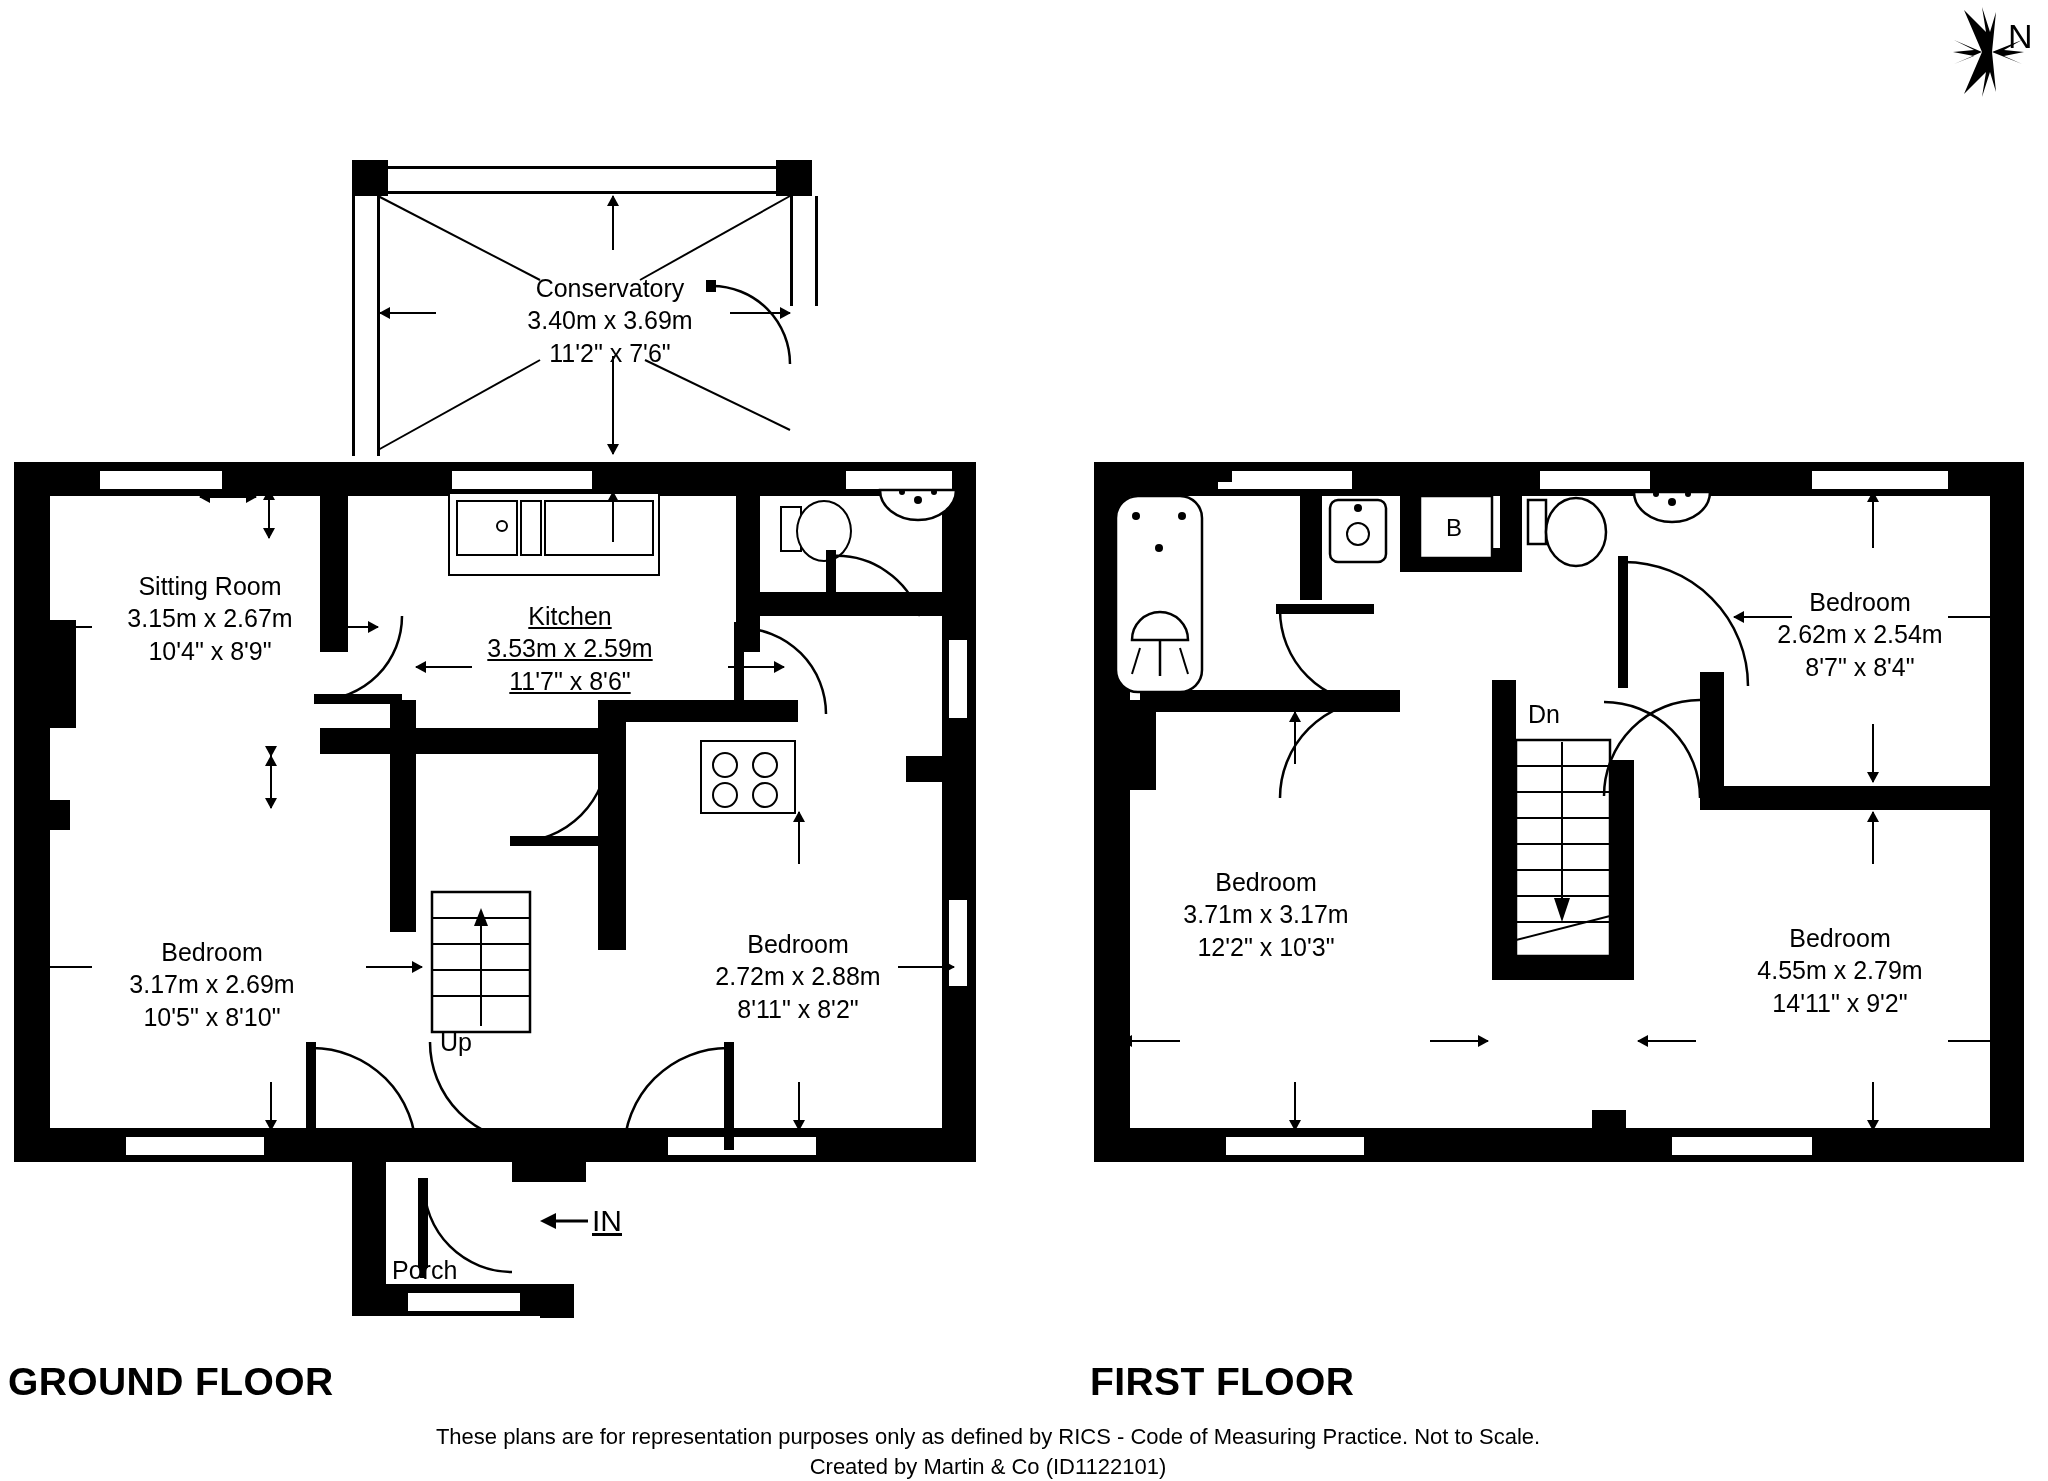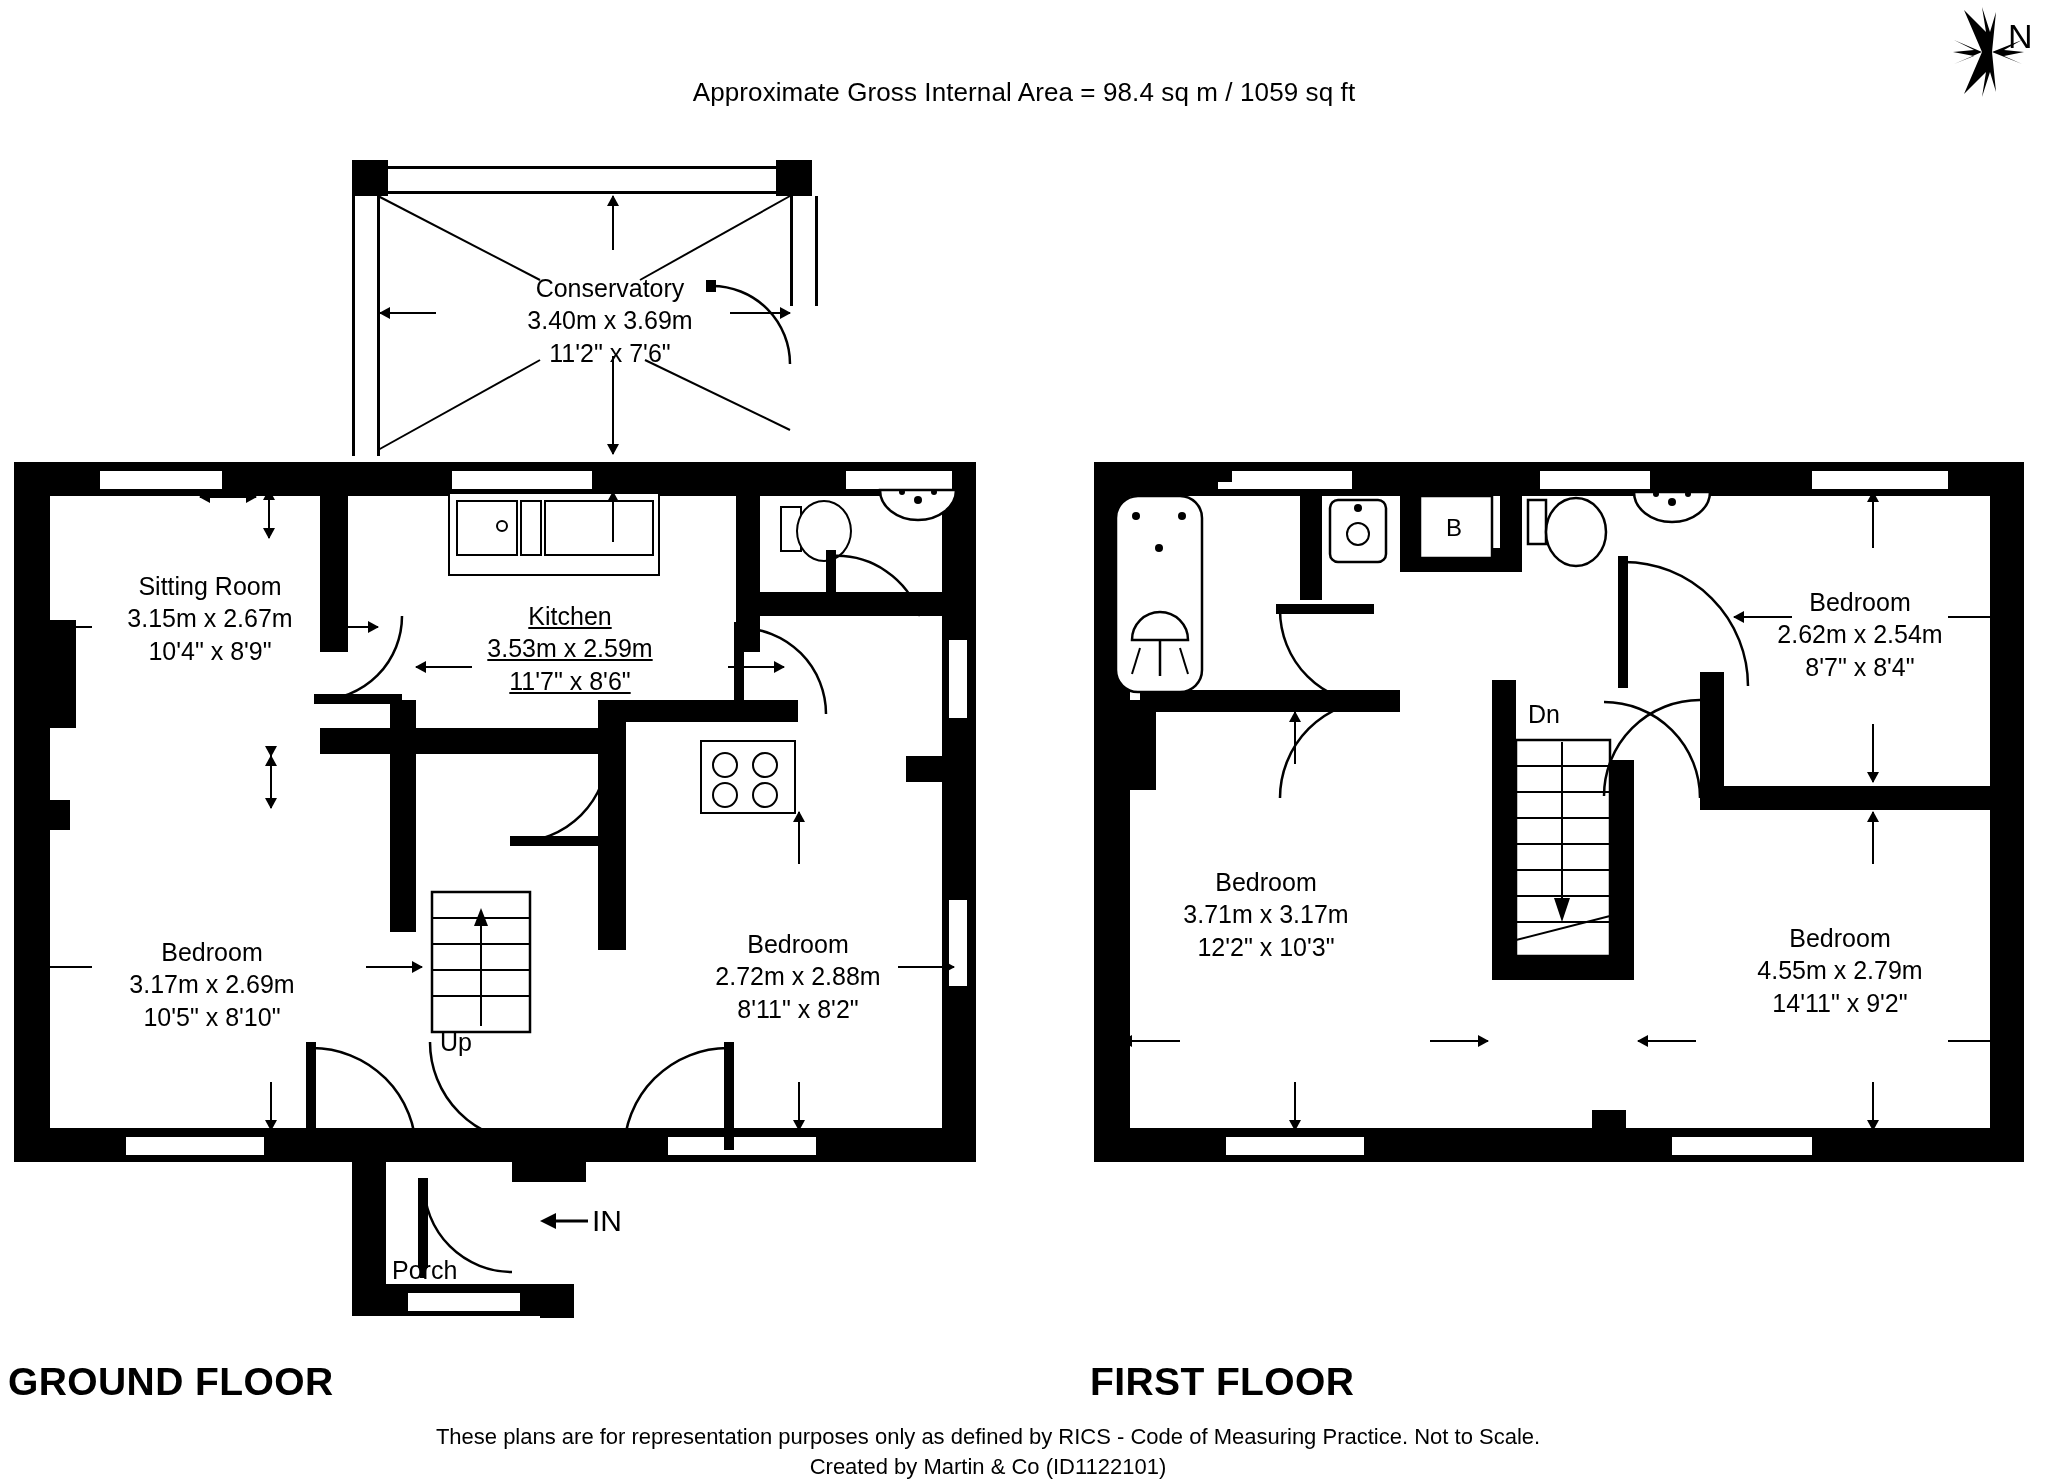--- a/index.html
+++ b/index.html
@@ -64,20 +64,21 @@
     font-size: 25px;
     white-space: nowrap;
   }
   .b-box-letter {
     position: absolute;
     font-size: 24px;
   }
   .in-label {
     position: absolute;
     font-size: 30px;
+    text-decoration: underline;
   }
 
   
   .wall {
     position: absolute;
     background: #000000;
   }
   .win {
     position: absolute;
     background: #ffffff;
@@ -129,21 +130,20 @@
     width: 2048px; height: 1481px;
     pointer-events: none;
   }
   .compass { position: absolute; left: 1952px; top: 6px; width: 86px; height: 92px; }
 </style>
 </head>
 <body>
 
 <div class="plan-root">
 
-  <div class="area-title">Approximate Gross Internal Area = 98.4 sq m / 1059 sq ft</div>
 
   <div class="compass">
     <svg viewBox="0 0 86 92" width="86" height="92">
       <polygon points="30,46 12,4 34,26 30,1 38,26 44,6 40,46" fill="#000"></polygon>
       <polygon points="30,46 12,88 34,66 30,91 38,66 44,86 40,46" fill="#000"></polygon>
       <polygon points="30,46 2,34 22,44 1,46 22,50 2,58" fill="#000"></polygon>
       <polygon points="40,46 70,34 52,44 72,46 52,50 70,58" fill="#000"></polygon>
       <text x="56" y="42" font-family="Liberation Sans, sans-serif" font-size="34" fill="#000">N</text>
     </svg>
   </div>

